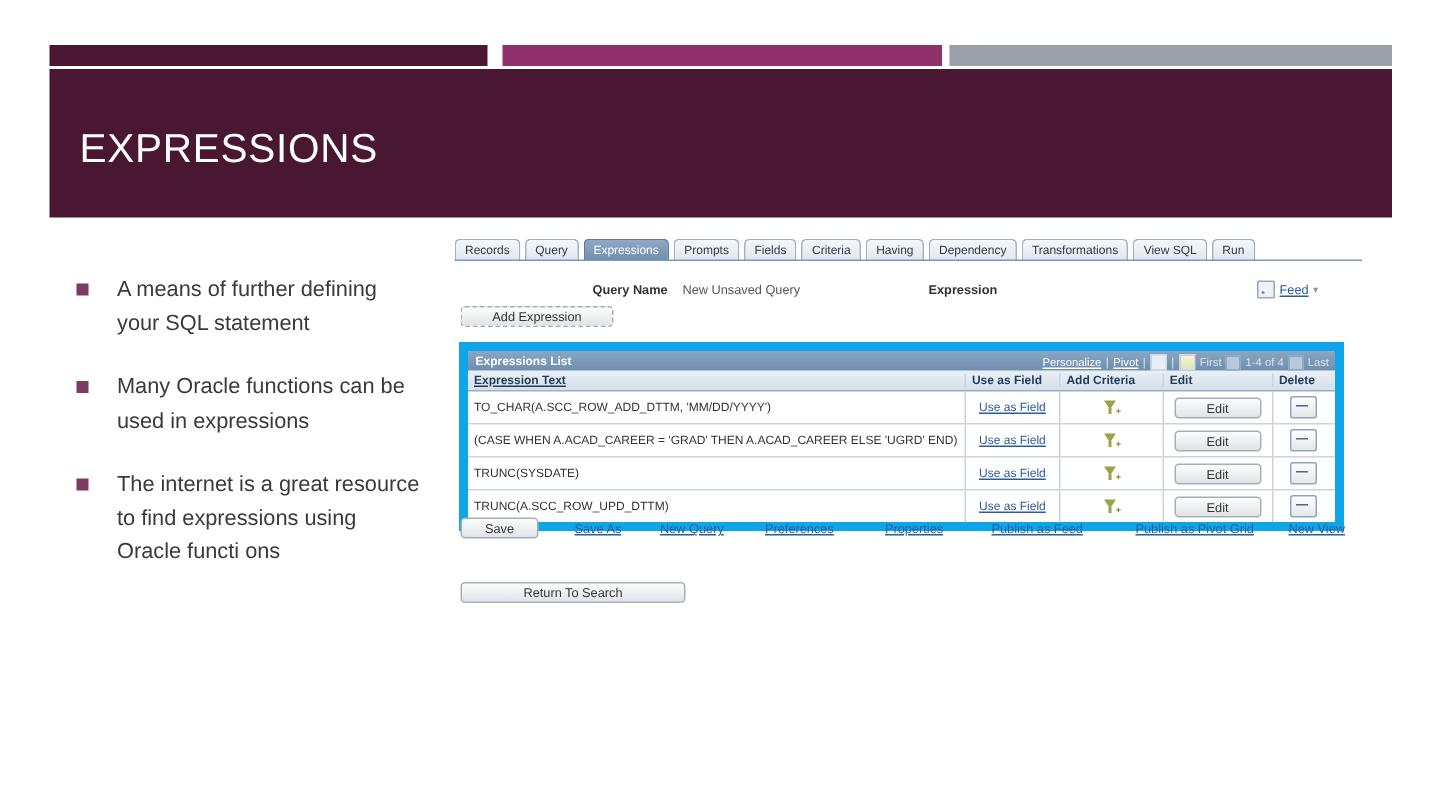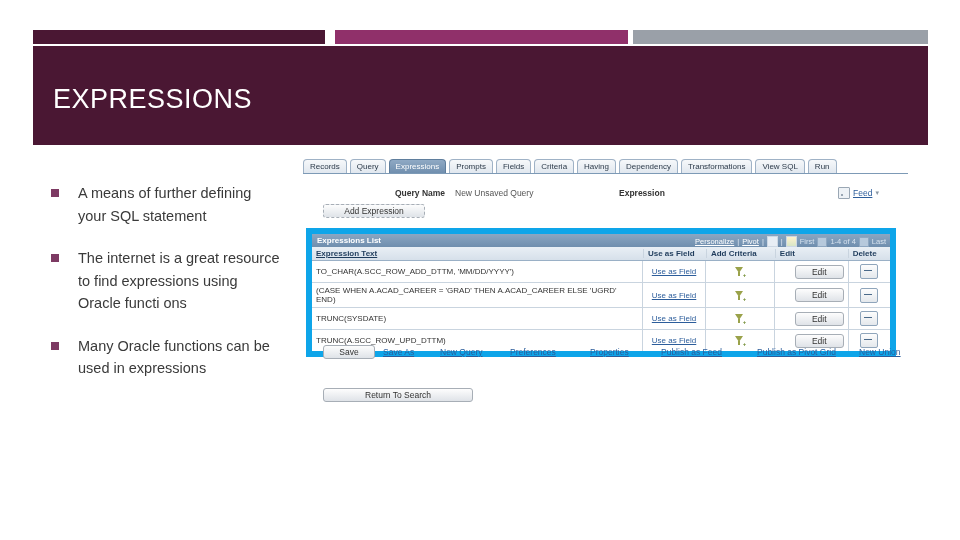--- a/index.html
+++ b/index.html
@@ -158,21 +158,20 @@
     background: linear-gradient(#fdfdfd, #dfe3e8);
     border: 1px solid #a7aeb6;
     border-radius: 3px;
     color: #333;
     font-size: 8.5px;
     text-align: center;
     line-height: 13px;
     height: 14px;
     box-sizing: border-box;
     white-space: nowrap;
-    margin-left: 16px;
   }
   .ps-addexpr {
     position: absolute;
     left: 10px; top: 52px;
     width: 102px;
     border-style: dashed;
   }
 
   
   .ps-grid {
@@ -320,25 +319,25 @@
   <div class="title-text">EXPRESSIONS</div>
 </div>
 
 <div class="bullets">
   <div class="bullet-item">
     <span class="bullet-marker"></span>
     <span>A means of further defining your SQL statement</span>
   </div>
   <div class="bullet-item">
     <span class="bullet-marker"></span>
-    <span>The internet is a great resource to find expressions using Oracle functi ons</span>
+    <span>Many Oracle functions can be used in expressions</span>
   </div>
   <div class="bullet-item">
     <span class="bullet-marker"></span>
-    <span>Many Oracle functions can be used in expressions</span>
+    <span>The internet is a great resource to find expressions using Oracle functi ons</span>
   </div>
 </div>
 
 <div class="ps-shot">
 
   <div class="ps-tabs">
     <div class="ps-tab">Records</div>
     <div class="ps-tab">Query</div>
     <div class="ps-tab active">Expressions</div>
     <div class="ps-tab">Prompts</div>
@@ -476,18 +475,18 @@
   </div>
 
   <div class="ps-actions">
     <span class="btn btn-save">Save</span>
     <a class="act-link" style="left:76px">Save As</a>
     <a class="act-link" style="left:133px">New Query</a>
     <a class="act-link" style="left:203px">Preferences</a>
     <a class="act-link" style="left:283px">Properties</a>
     <a class="act-link" style="left:354px">Publish as Feed</a>
     <a class="act-link" style="left:450px">Publish as Pivot Grid</a>
-    <a class="act-link" style="left:552px">New Union</a>
+    <a class="act-link" style="left:552px">New View</a>
   </div>
 
   <div class="btn btn-return">Return To Search</div>
 
 </div>
 
 </body></html>

